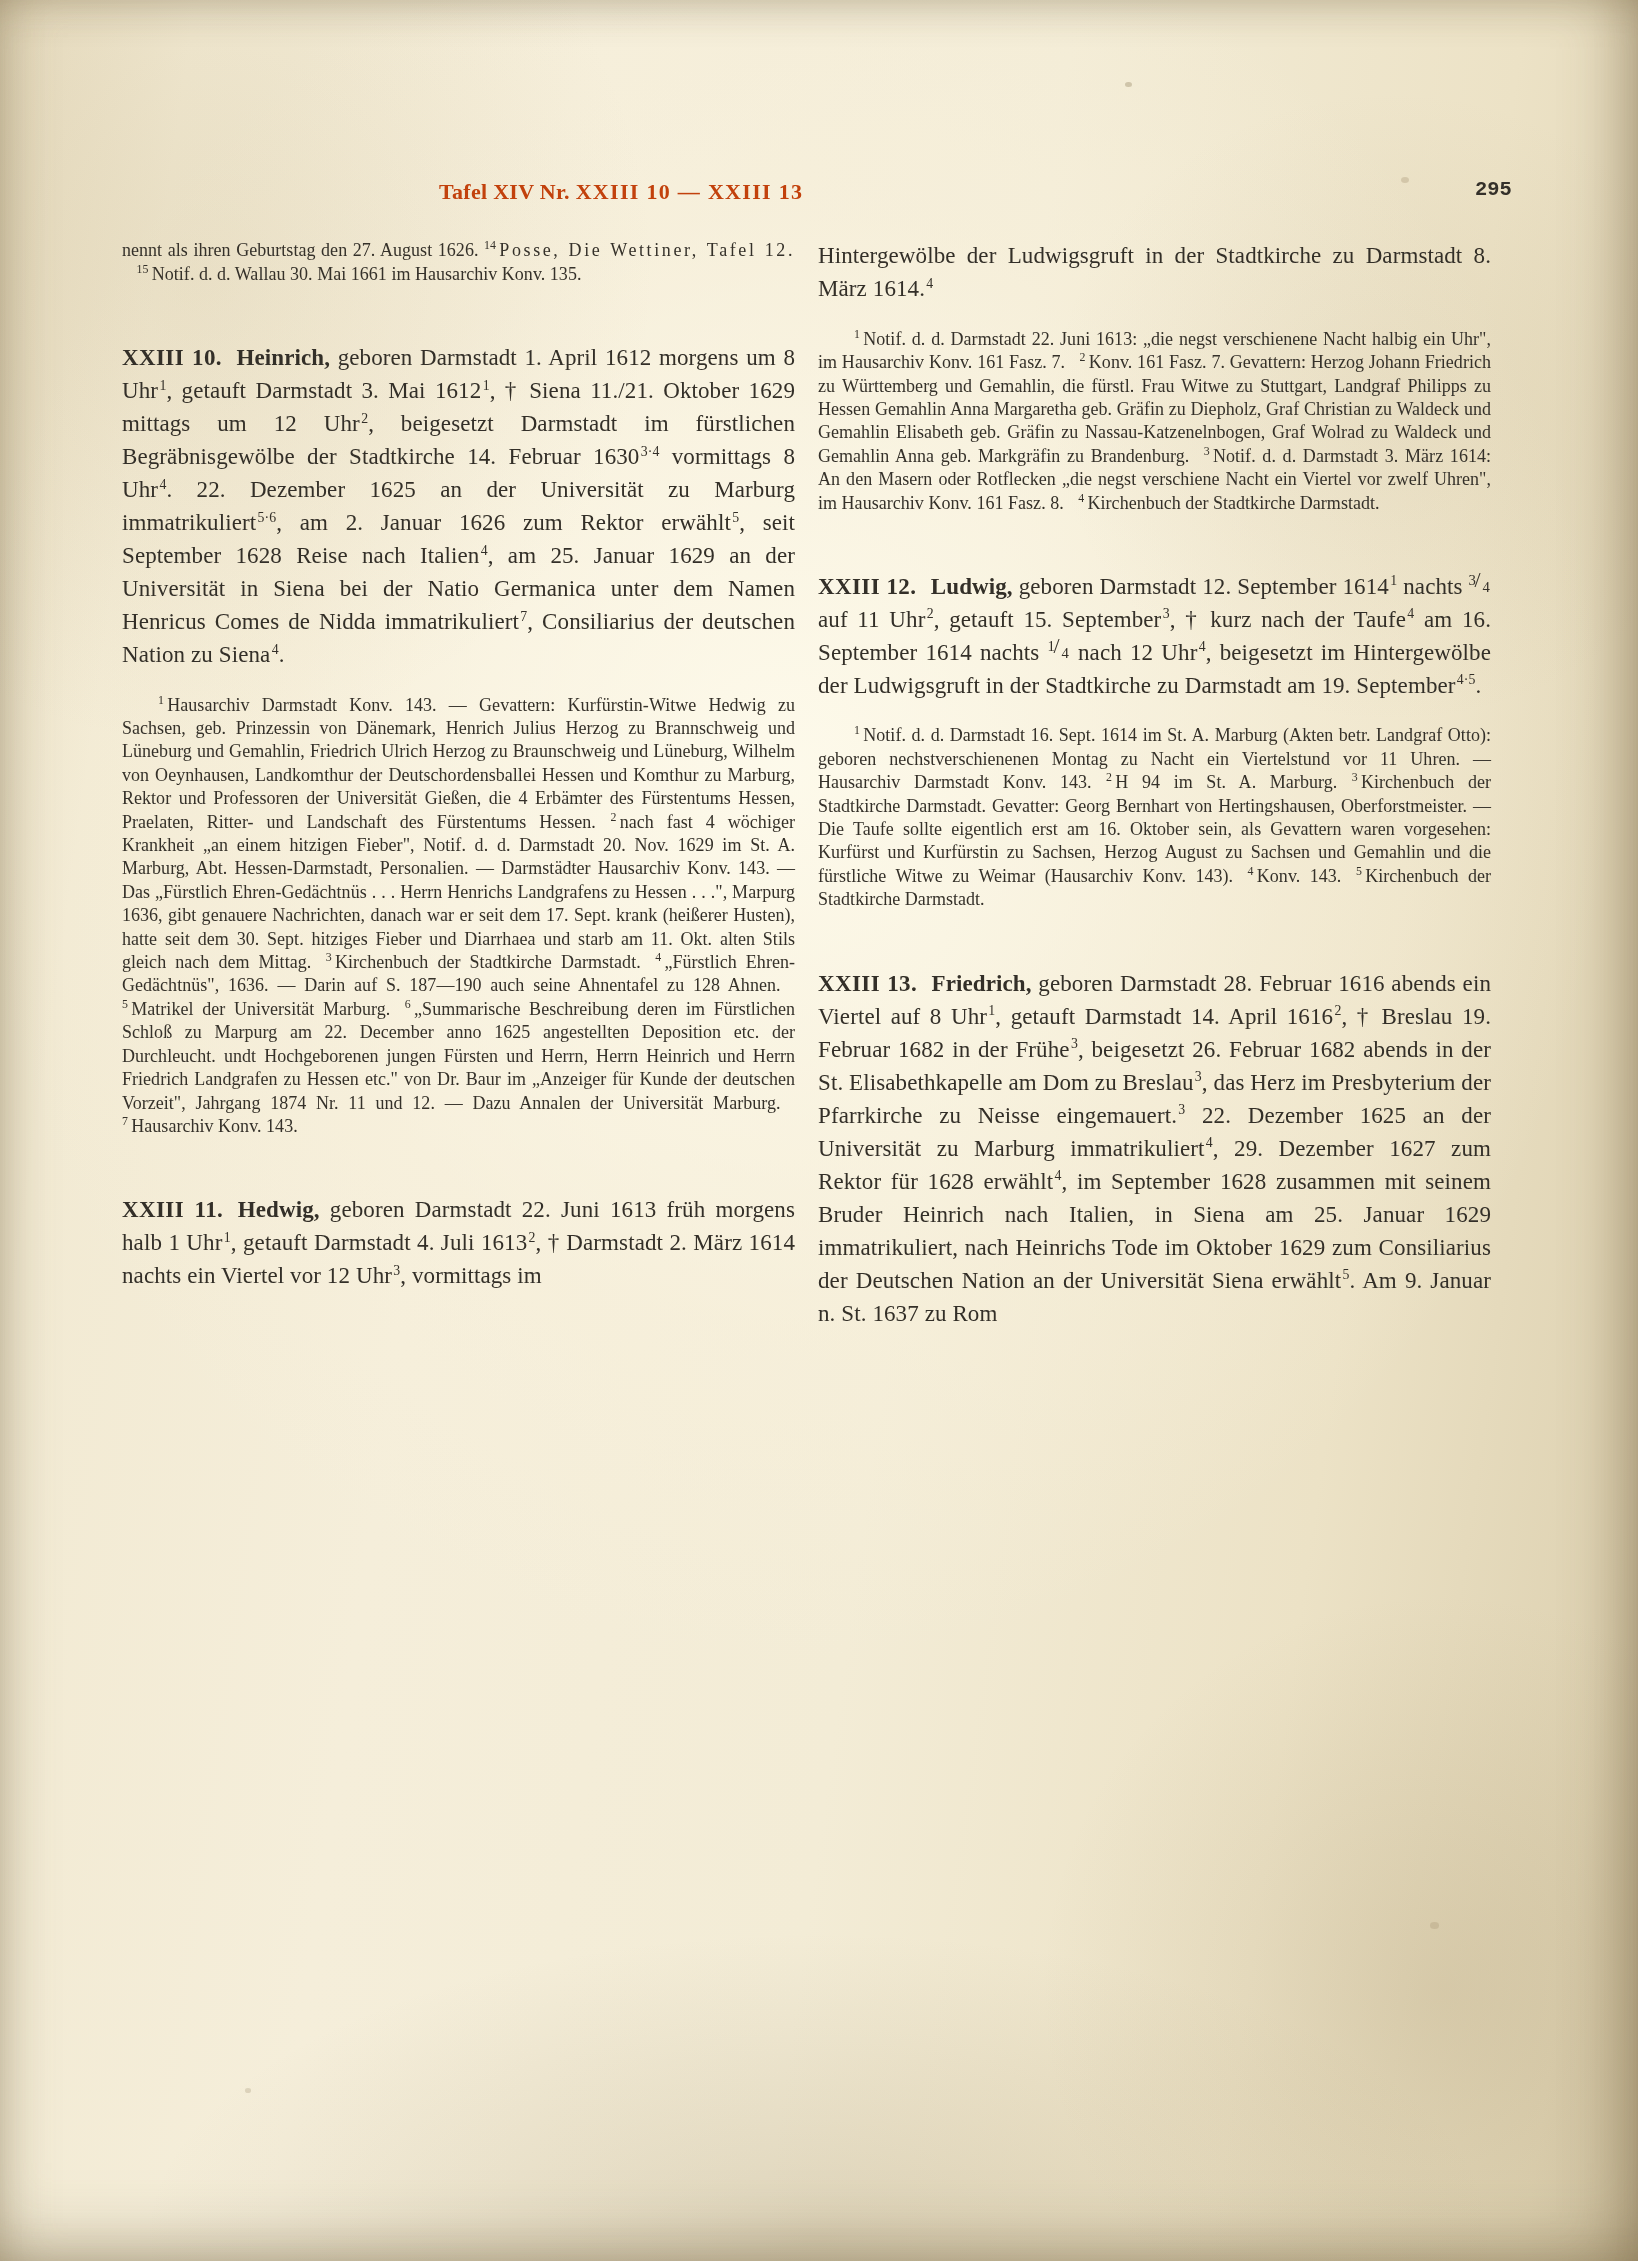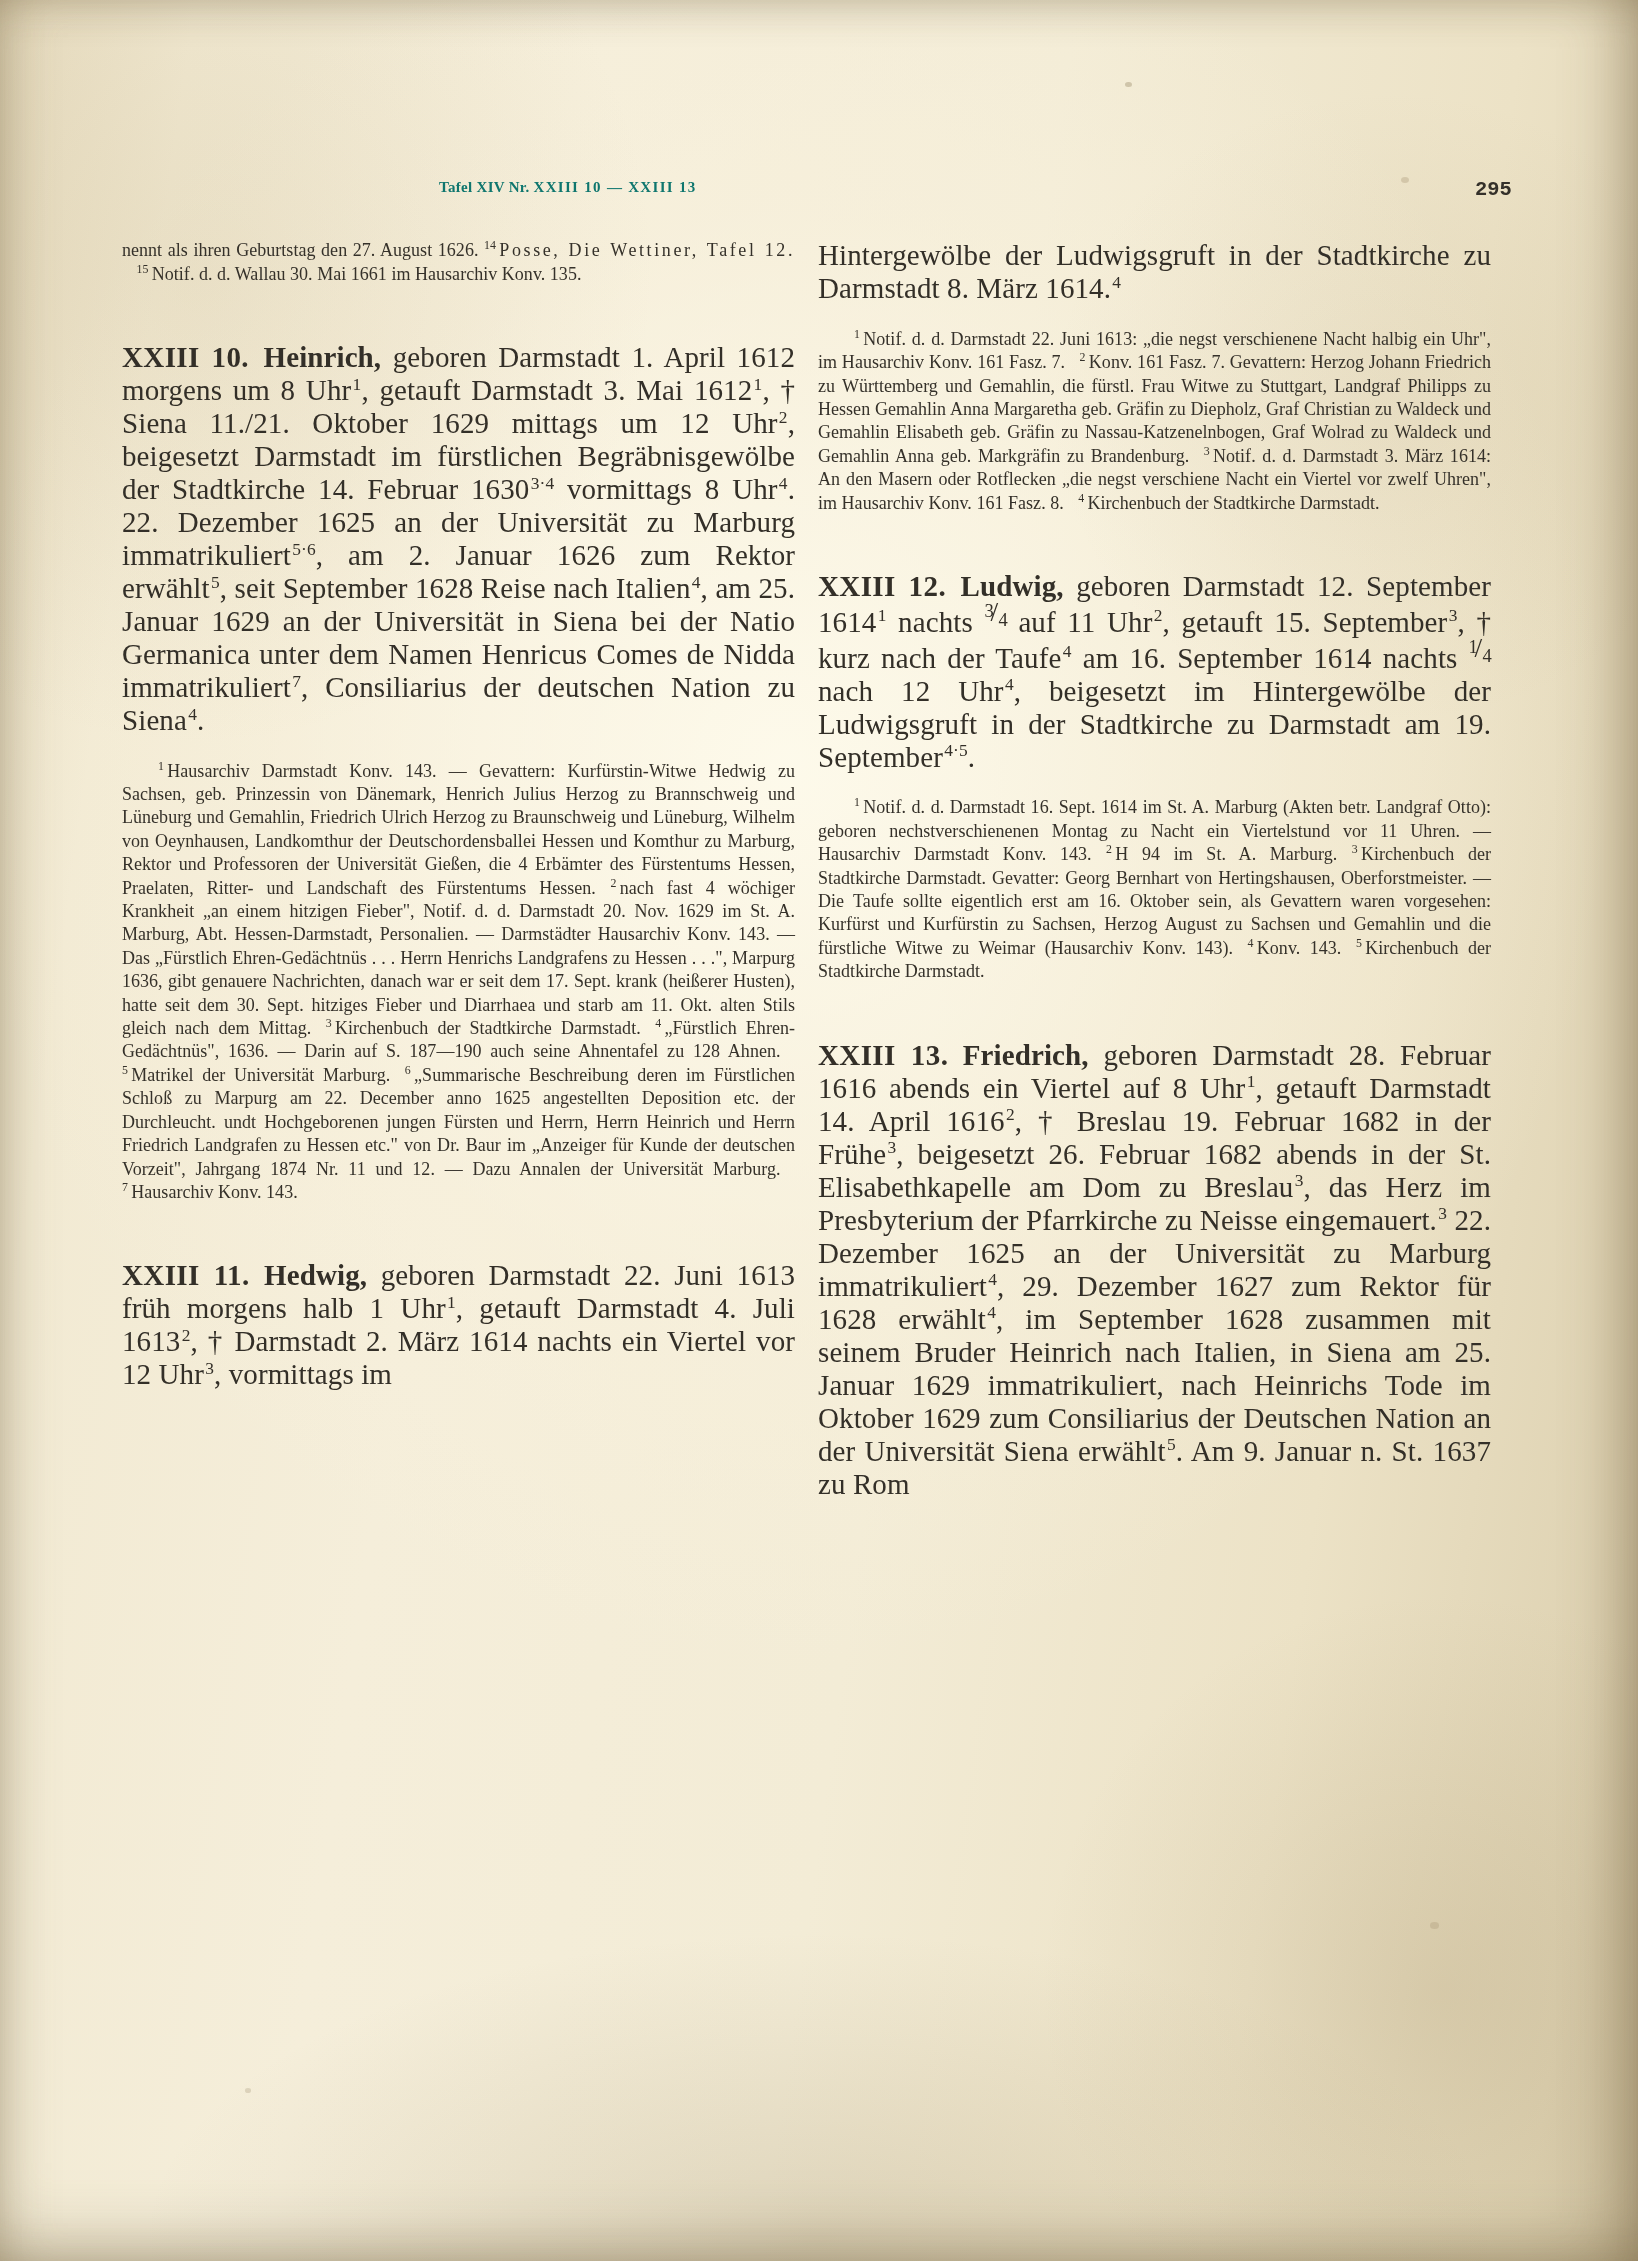--- a/index.html
+++ b/index.html
@@ -65,23 +65,23 @@
     position: relative;
     height: 38px;
     margin-bottom: 22.4px;
   }
   .rh-title {
     position: absolute;
     left: 317px;
     top: 0;
     font-family: "Liberation Serif", serif;
     font-weight: bold;
-    font-size: 15px;
+    font-size: 22px;
     letter-spacing: 0.3px;
-    color: #0f766e;
+    color: #c2410c;
   }
   .rh-title .sp { letter-spacing: 1.3px; }
   .rh-page {
     position: absolute;
     right: 5.3px;
     top: -1.3px;
     font-family: Liberation Mono, monospace;
     font-weight: bold;
     font-size: 20.4px;
     color: #34302a;
@@ -91,21 +91,21 @@
     display: flex;
     gap: 23px;
   }
   .col {
     width: 673px;
     position: relative;
   }
 
   
   .body-text {
-    font-size: 29px;
+    font-size: 23px;
     line-height: 33px;
     text-align: justify;
     text-justify: inter-word;
     color: #332f28;
     margin: 0;
     letter-spacing: 0.1px;
   }
   .entry-num {
     font-weight: bold;
     letter-spacing: 0.4px;

